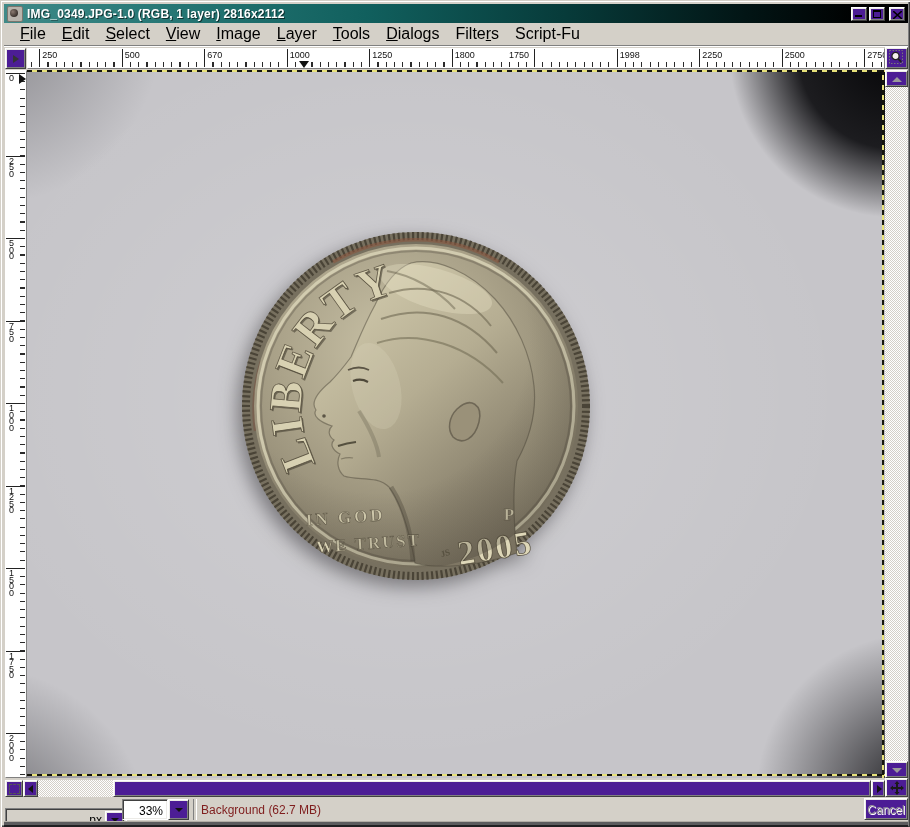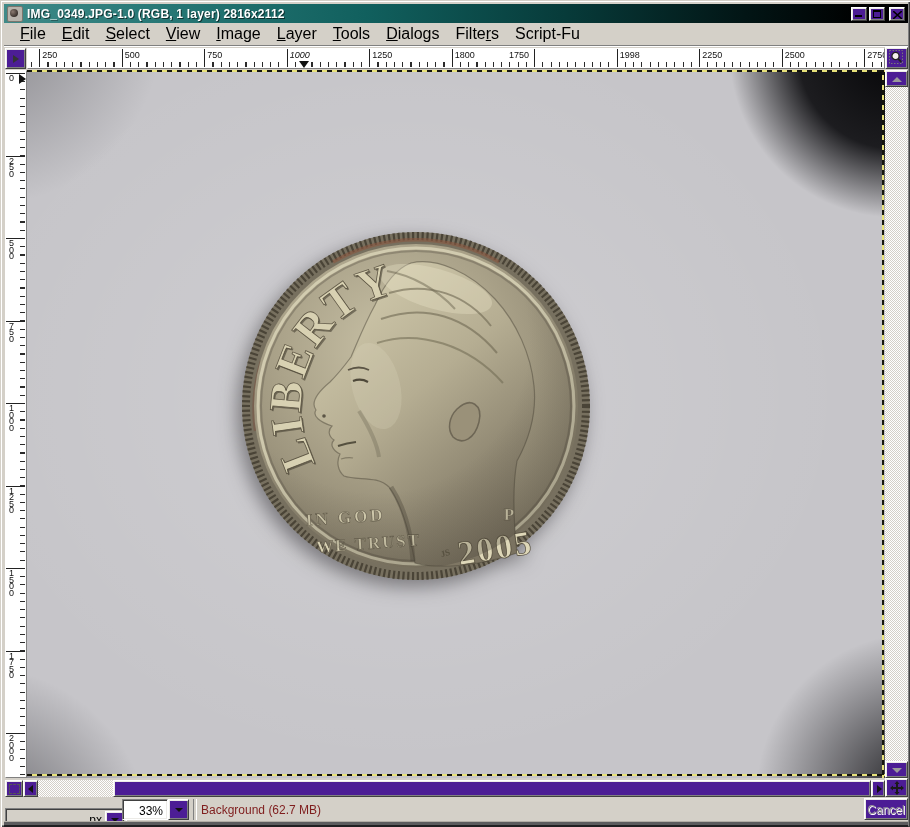--- a/index.html
+++ b/index.html
@@ -159,23 +159,23 @@
   </div>
 
   <div class="ruler ruler-top" id="ruler-top">
     <div class="minor-ticks-h"></div>
     <div class="marker-h"></div>
   <div class="major-h" style="left: 11.22px;"></div>
       <div class="label-h" style="left: 14.22px;">250</div>
       <div class="major-h" style="left: 93.72px;"></div>
       <div class="label-h" style="left: 96.72px;">500</div>
       <div class="major-h" style="left: 176.22px;"></div>
-      <div class="label-h" style="left: 179.22px;">750</div>
+      <div class="label-h" style="left: 179.22px;">670</div>
       <div class="major-h" style="left: 258.72px;"></div>
-      <div class="label-h" style="left: 261.72px; font-style: italic;">1000</div>
+      <div class="label-h" style="left: 261.72px;">1000</div>
       <div class="major-h" style="left: 341.22px;"></div>
       <div class="label-h" style="left: 344.22px;">1250</div>
       <div class="major-h" style="left: 423.72px;"></div>
       <div class="label-h" style="left: 426.72px;">1800</div>
       <div class="major-h" style="left: 506.22px;"></div>
       <div class="label-h" style="left: 481px;">1750</div>
       <div class="major-h" style="left: 588.72px;"></div>
       <div class="label-h" style="left: 591.72px;">1998</div>
       <div class="major-h" style="left: 671.22px;"></div>
       <div class="label-h" style="left: 674.22px;">2250</div>

